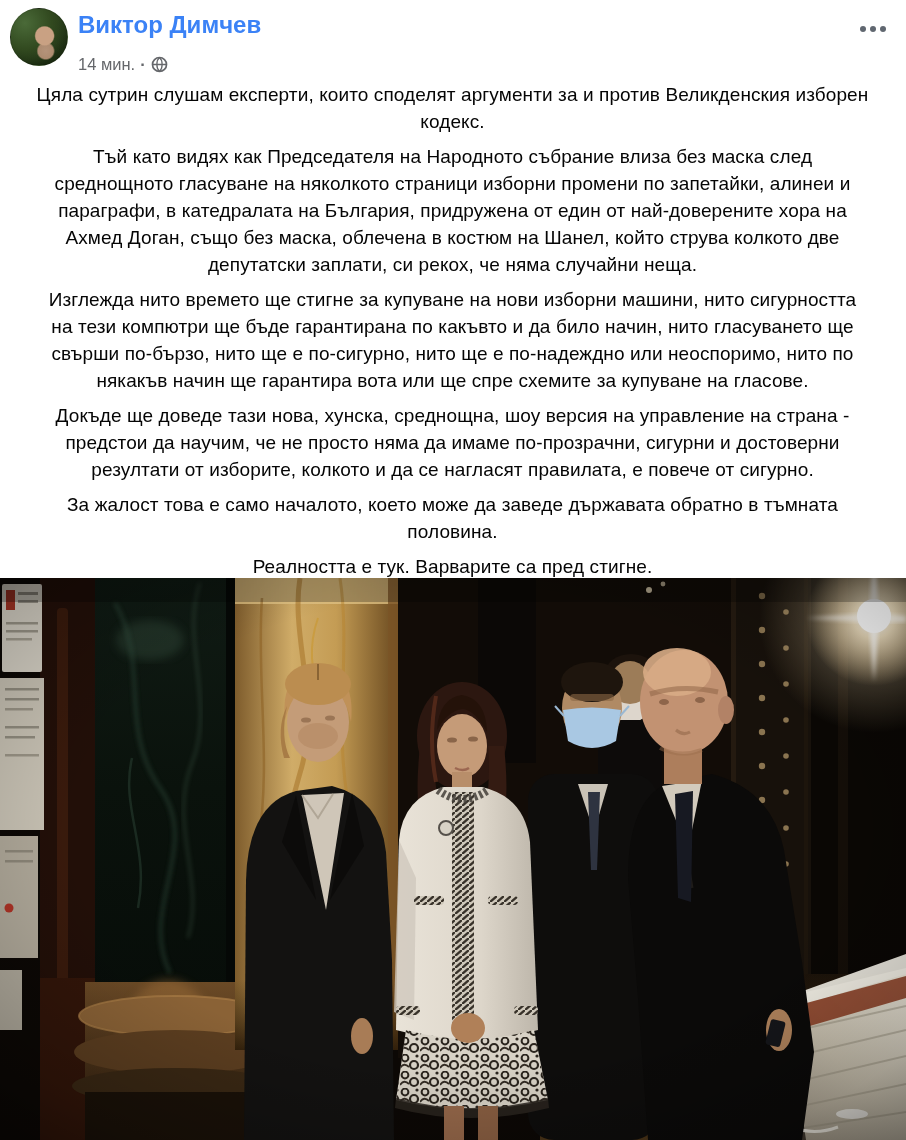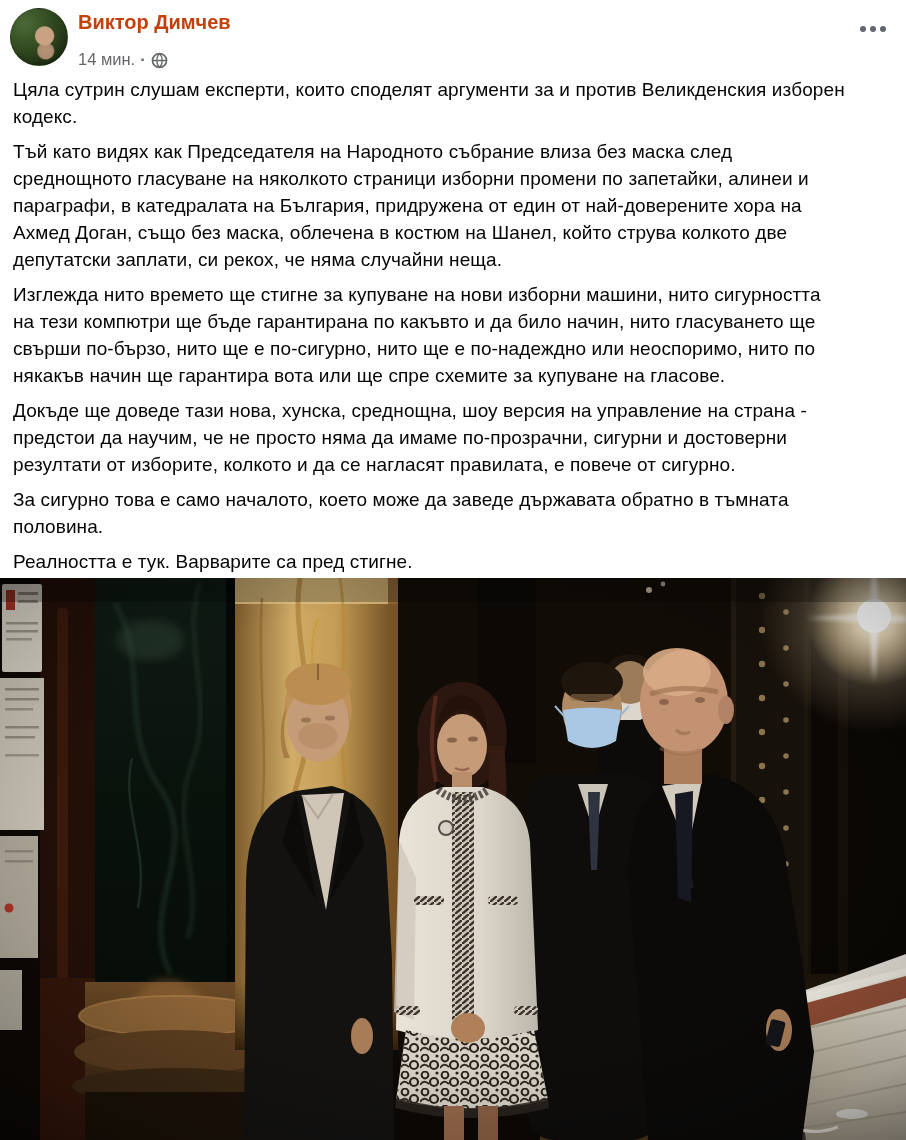--- a/index.html
+++ b/index.html
@@ -25,22 +25,22 @@
     background:
       radial-gradient(circle at 60% 48%, #c9a183 0%, #c9a183 20%, rgba(0,0,0,0) 23%),
       radial-gradient(circle at 62% 75%, #b5937a 0%, #ad8b70 14%, rgba(0,0,0,0) 17%),
       radial-gradient(circle at 25% 25%, #4a6a38 0%, #31491f 45%, rgba(0,0,0,0) 75%),
       radial-gradient(circle at 80% 20%, #243618 0%, rgba(0,0,0,0) 60%),
       radial-gradient(circle at 50% 50%, #2c401e 0%, #1a2a10 70%, #101c08 100%);
     border: 1px solid rgba(0,0,0,.1);
   }
   .header-info { margin-left: 10px; padding-top: 3px; }
   .author-name {
-    font-size: 20px; font-weight: 700; line-height: 1.15;
-    color: #c2410c; cursor: pointer; display: inline-block;
+    font-size: 24px; font-weight: 700; line-height: 1.15;
+    color: #3b82f6; cursor: pointer; display: inline-block;
   }
   .meta-row {
     display: flex; align-items: center; gap: 5px;
     margin-top: 16px;
     font-size: 16.5px; color: #65676B;
   }
   .meta-row .dot { font-weight: 700; }
   .globe { display: inline-flex; margin-top: 1px; }
   .menu-btn {
     margin-left: auto; margin-top: 10px;
@@ -54,20 +54,21 @@
   }
   .post-text {
     padding: 3px 14px 0 13px;
     font-size: 19px;
     line-height: 27px;
     letter-spacing: 0.1px;
   }
   .post-text p {
     margin: 0 0 8px 0;
     white-space: pre-line;
+    text-align: center;
   }
   .post-photo {
     position: absolute;
     left: 0; top: 578px;
     width: 906px; height: 562px;
     margin: 0;
     cursor: pointer;
     background: #0c0805;
   }
   .post-photo svg { display: block; }
@@ -107,21 +108,21 @@
 параграфи, в катедралата на България, придружена от един от най-доверените хора на
 Ахмед Доган, също без маска, облечена в костюм на Шанел, който струва колкото две
 депутатски заплати, си рекох, че няма случайни неща.</p>
     <p>Изглежда нито времето ще стигне за купуване на нови изборни машини, нито сигурността
 на тези компютри ще бъде гарантирана по какъвто и да било начин, нито гласуването ще
 свърши по-бързо, нито ще е по-сигурно, нито ще е по-надеждно или неоспоримо, нито по
 някакъв начин ще гарантира вота или ще спре схемите за купуване на гласове.</p>
     <p>Докъде ще доведе тази нова, хунска, среднощна, шоу версия на управление на страна -
 предстои да научим, че не просто няма да имаме по-прозрачни, сигурни и достоверни
 резултати от изборите, колкото и да се нагласят правилата, е повече от сигурно.</p>
-    <p>За сигурно това е само началото, което може да заведе държавата обратно в тъмната
+    <p>За жалост това е само началото, което може да заведе държавата обратно в тъмната
 половина.</p>
     <p>Реалността е тук. Варварите са пред стигне.</p>
   </div>
 
   <figure class="post-photo" role="img" aria-label="Жена в бял костюм с тъмна дантелена пола, придружена от мъже в тъмни костюми, единият със синя предпазна маска, върви в тъмна катедрала с мраморни колони и осветен мраморен под.">
     <svg width="906" height="562" viewBox="0 0 906 562" preserveAspectRatio="none">
       <defs>
         <linearGradient id="greenGrad" x1="0" y1="0" x2="0" y2="1">
           <stop offset="0" stop-color="#101b14"></stop>
           <stop offset="0.5" stop-color="#0a120c"></stop>

